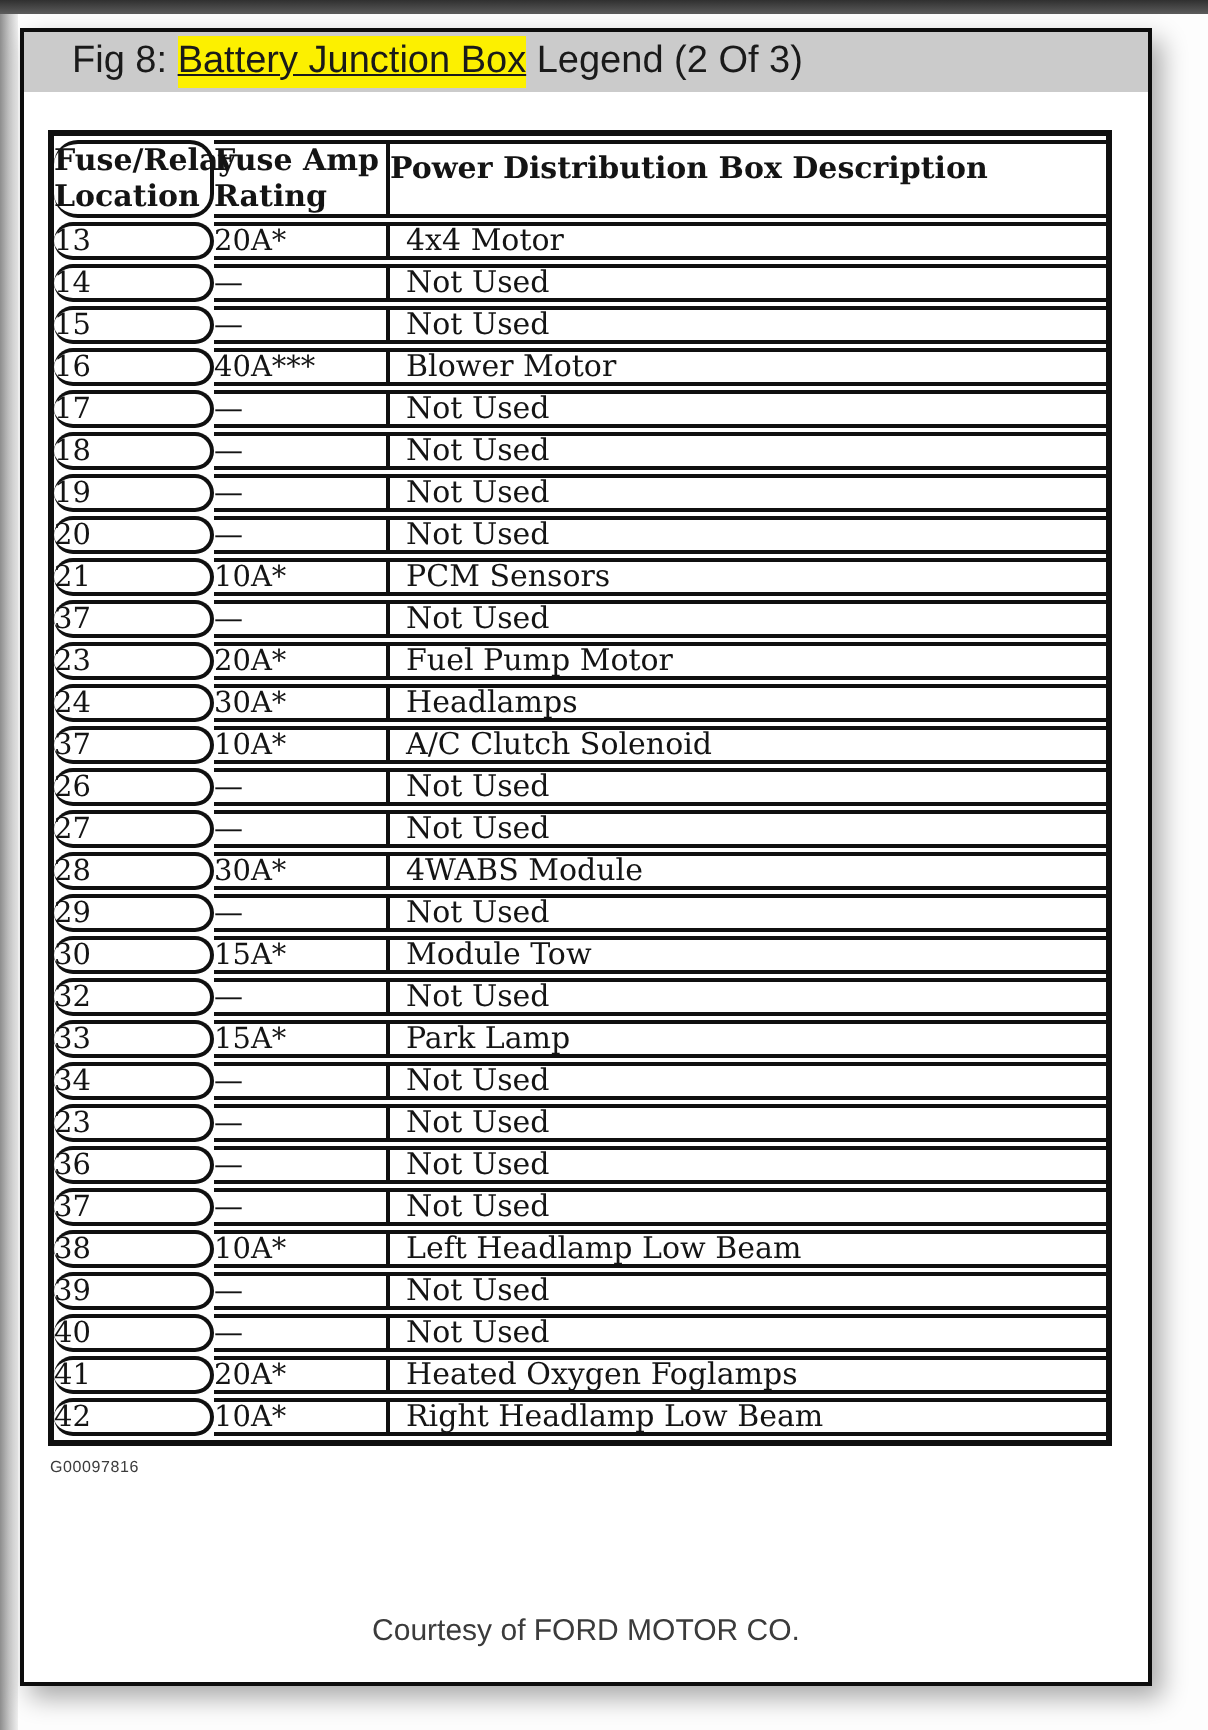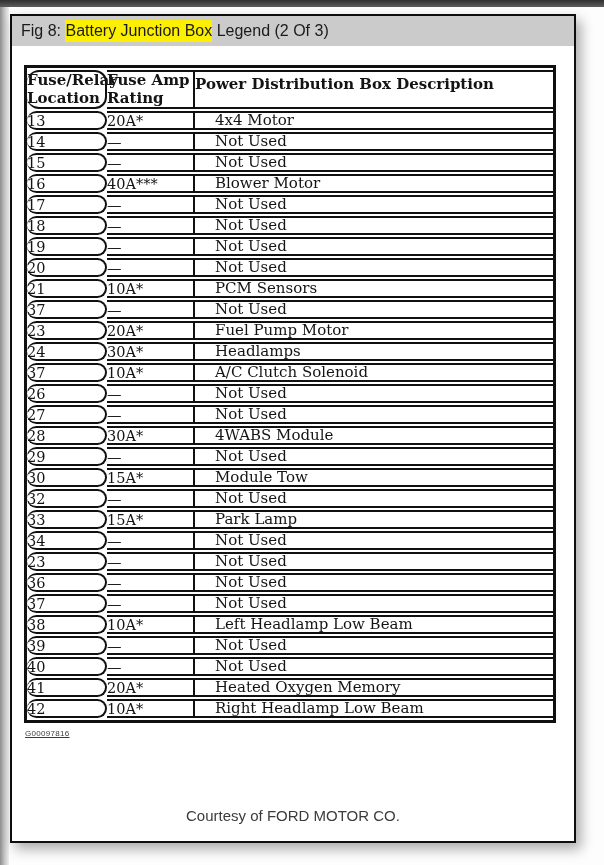--- a/index.html
+++ b/index.html
@@ -21,48 +21,48 @@
     position:absolute;left:0;top:7px;width:9px;height:858px;
     background:linear-gradient(90deg,#8d8d8d,#c9c9c9 55%,#efefef);
   }
   .panel{
     position:absolute;left:10px;top:14px;width:566px;height:829px;
     background:#fff;border:2px solid #0d0d0d;
     box-shadow:5px 6px 12px rgba(0,0,0,0.33);
   }
   .title-bar{
     height:30px;background:var(--title-bar-bg);
-    display:flex;align-items:center;padding-left:9px;
-    font-size:16px;color:#1a1a1a;white-space:pre;
-  }
-  .title-bar mark{background:var(--highlight);color:inherit;padding:2px 0;}
+    display:flex;align-items:center;padding-left:24px;
+    font-size:19px;color:#1a1a1a;white-space:pre;
+  }
+  .title-bar mark{background:var(--highlight);color:inherit;padding:2px 0;text-decoration:underline;}
   table.fuse-table{
     margin:19px 0 0 12px;width:532px;background:#fff;
     border:3px solid var(--border);
     border-collapse:separate;border-spacing:0 2px;
     font-family:"DejaVu Serif","Liberation Serif",serif;color:var(--ink);
     table-layout:fixed;
   }
   th,td{
     border-top:2px solid var(--border);
     border-bottom:2px solid var(--border);
     padding:0;
   }
   .col-loc{width:80px;border-right:2px solid var(--border);text-align:left;border-radius:12px;}
   .col-amp{width:88px;border-right:2px solid var(--border);text-align:left;}
-  .col-desc{text-align:left;padding-left:20px;}
+  .col-desc{text-align:left;padding-left:8px;}
   thead th{
     font-weight:bold;font-size:15px;line-height:1.18;
     height:38px;white-space:pre-line;vertical-align:middle;
   }
   thead th.col-desc{text-align:left;vertical-align:top;padding:4px 0 0 0;}
   tbody td{height:18px;font-size:14.5px;line-height:1;vertical-align:middle;}
   tbody td.col-desc{font-size:15px;}
   .figcode{
-    margin:6px 0 0 13px;font-size:8px;letter-spacing:.3px;color:#3c3c3c;text-decoration:underline;
+    margin:6px 0 0 13px;font-size:8px;letter-spacing:.3px;color:#3c3c3c;
   }
   .courtesy{
     position:absolute;left:0;bottom:17px;width:100%;text-align:center;
     font-size:15px;color:var(--muted);
   }
 </style>
 </head>
 <body>
 
 <div class="top-bar"></div>
@@ -215,21 +215,21 @@
           <td class="col-desc">Not Used</td>
         </tr>
         <tr>
           <td class="col-loc">40</td>
           <td class="col-amp">—</td>
           <td class="col-desc">Not Used</td>
         </tr>
         <tr>
           <td class="col-loc">41</td>
           <td class="col-amp">20A*</td>
-          <td class="col-desc">Heated Oxygen Memory</td>
+          <td class="col-desc">Heated Oxygen Foglamps</td>
         </tr>
         <tr>
           <td class="col-loc">42</td>
           <td class="col-amp">10A*</td>
           <td class="col-desc">Right Headlamp Low Beam</td>
         </tr>
       </tbody>
   </table>
 
   <div class="figcode">G00097816</div>

